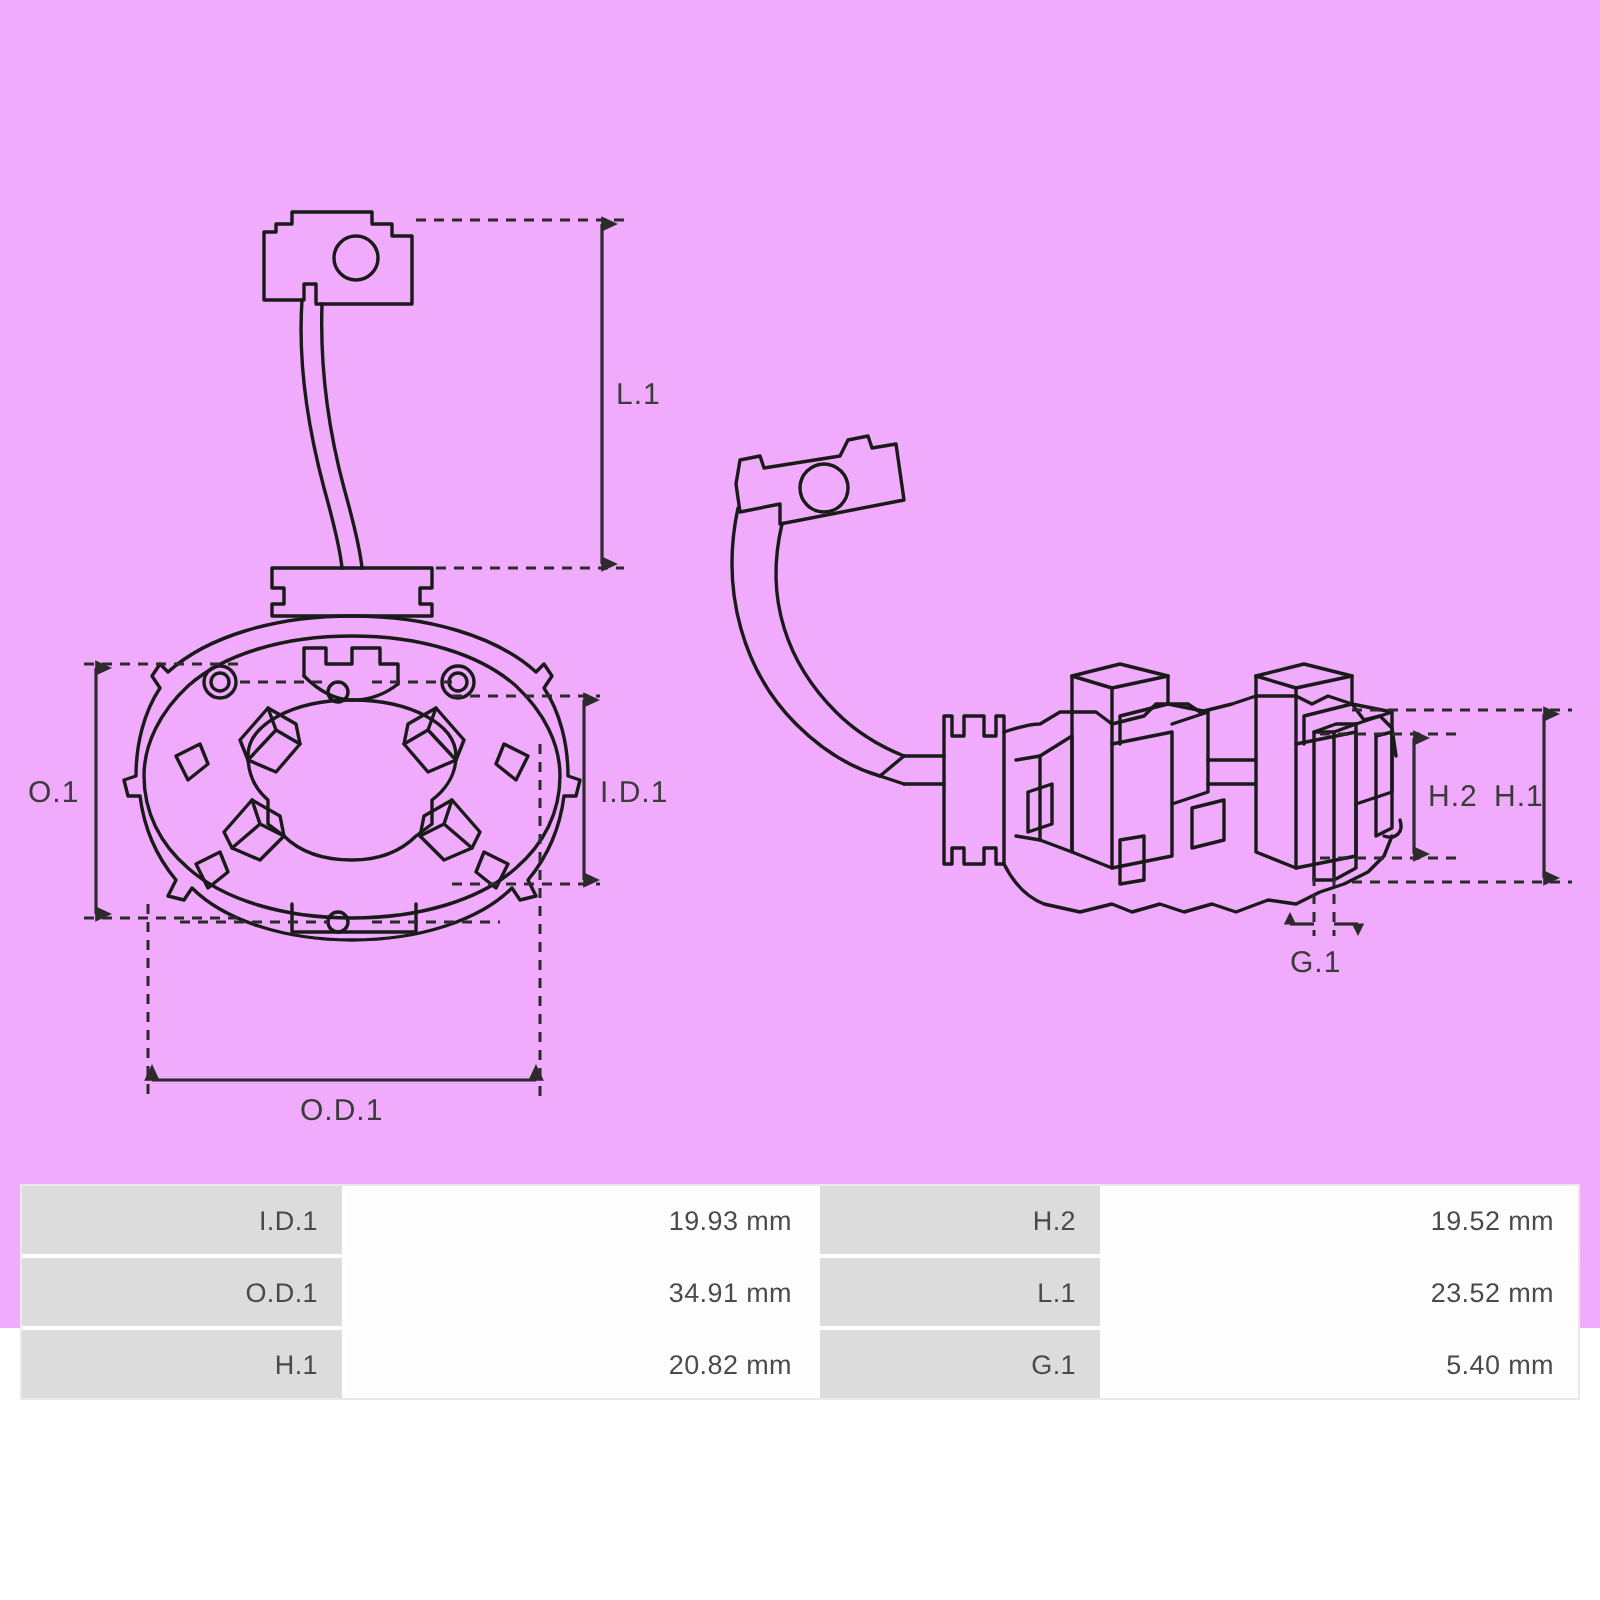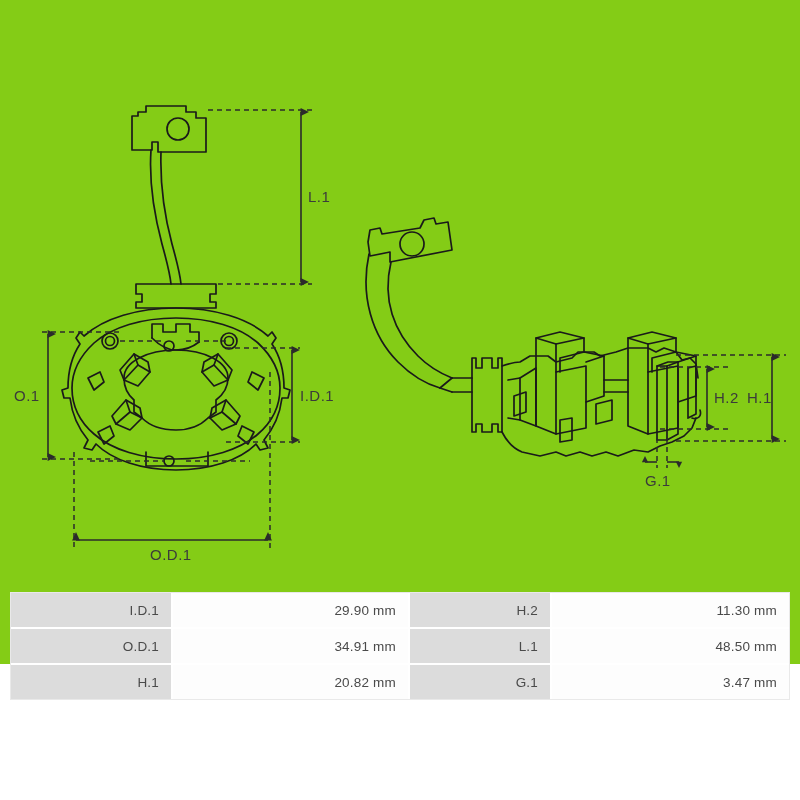--- a/index.html
+++ b/index.html
@@ -13,21 +13,21 @@
     height: 800px;
     font-family: "Liberation Sans", sans-serif;
     color: #3a3a3a;
     overflow: hidden;
     position: relative;
   }
   #page {
     position: relative;
     width: 800px;
     height: 664px;
-    background: #84cc16;
+    background: #f0abfc;
   }
   
   #drawing-area {
     position: absolute;
     left: 0;
     top: 0;
     width: 800px;
     height: 580px;
   }
   #drawing-svg {
@@ -378,33 +378,33 @@
         <text class="dim-label" x="645" y="486">G.1</text>
       </g>
     </svg>
   </div>
 
   <div id="spec-table-wrap">
     <table class="spec">
       <tbody>
         <tr>
           <td class="key-cell">I.D.1</td>
-          <td class="val-cell">29.90 mm</td>
+          <td class="val-cell">19.93 mm</td>
           <td class="key-cell-2">H.2</td>
-          <td class="val-cell-2">11.30 mm</td>
+          <td class="val-cell-2">19.52 mm</td>
         </tr>
         <tr>
           <td class="key-cell">O.D.1</td>
           <td class="val-cell">34.91 mm</td>
           <td class="key-cell-2">L.1</td>
-          <td class="val-cell-2">48.50 mm</td>
+          <td class="val-cell-2">23.52 mm</td>
         </tr>
         <tr>
           <td class="key-cell">H.1</td>
           <td class="val-cell">20.82 mm</td>
           <td class="key-cell-2">G.1</td>
-          <td class="val-cell-2">3.47 mm</td>
+          <td class="val-cell-2">5.40 mm</td>
         </tr>
       </tbody>
     </table>
   </div>
 
 </div>
 
 </body></html>

